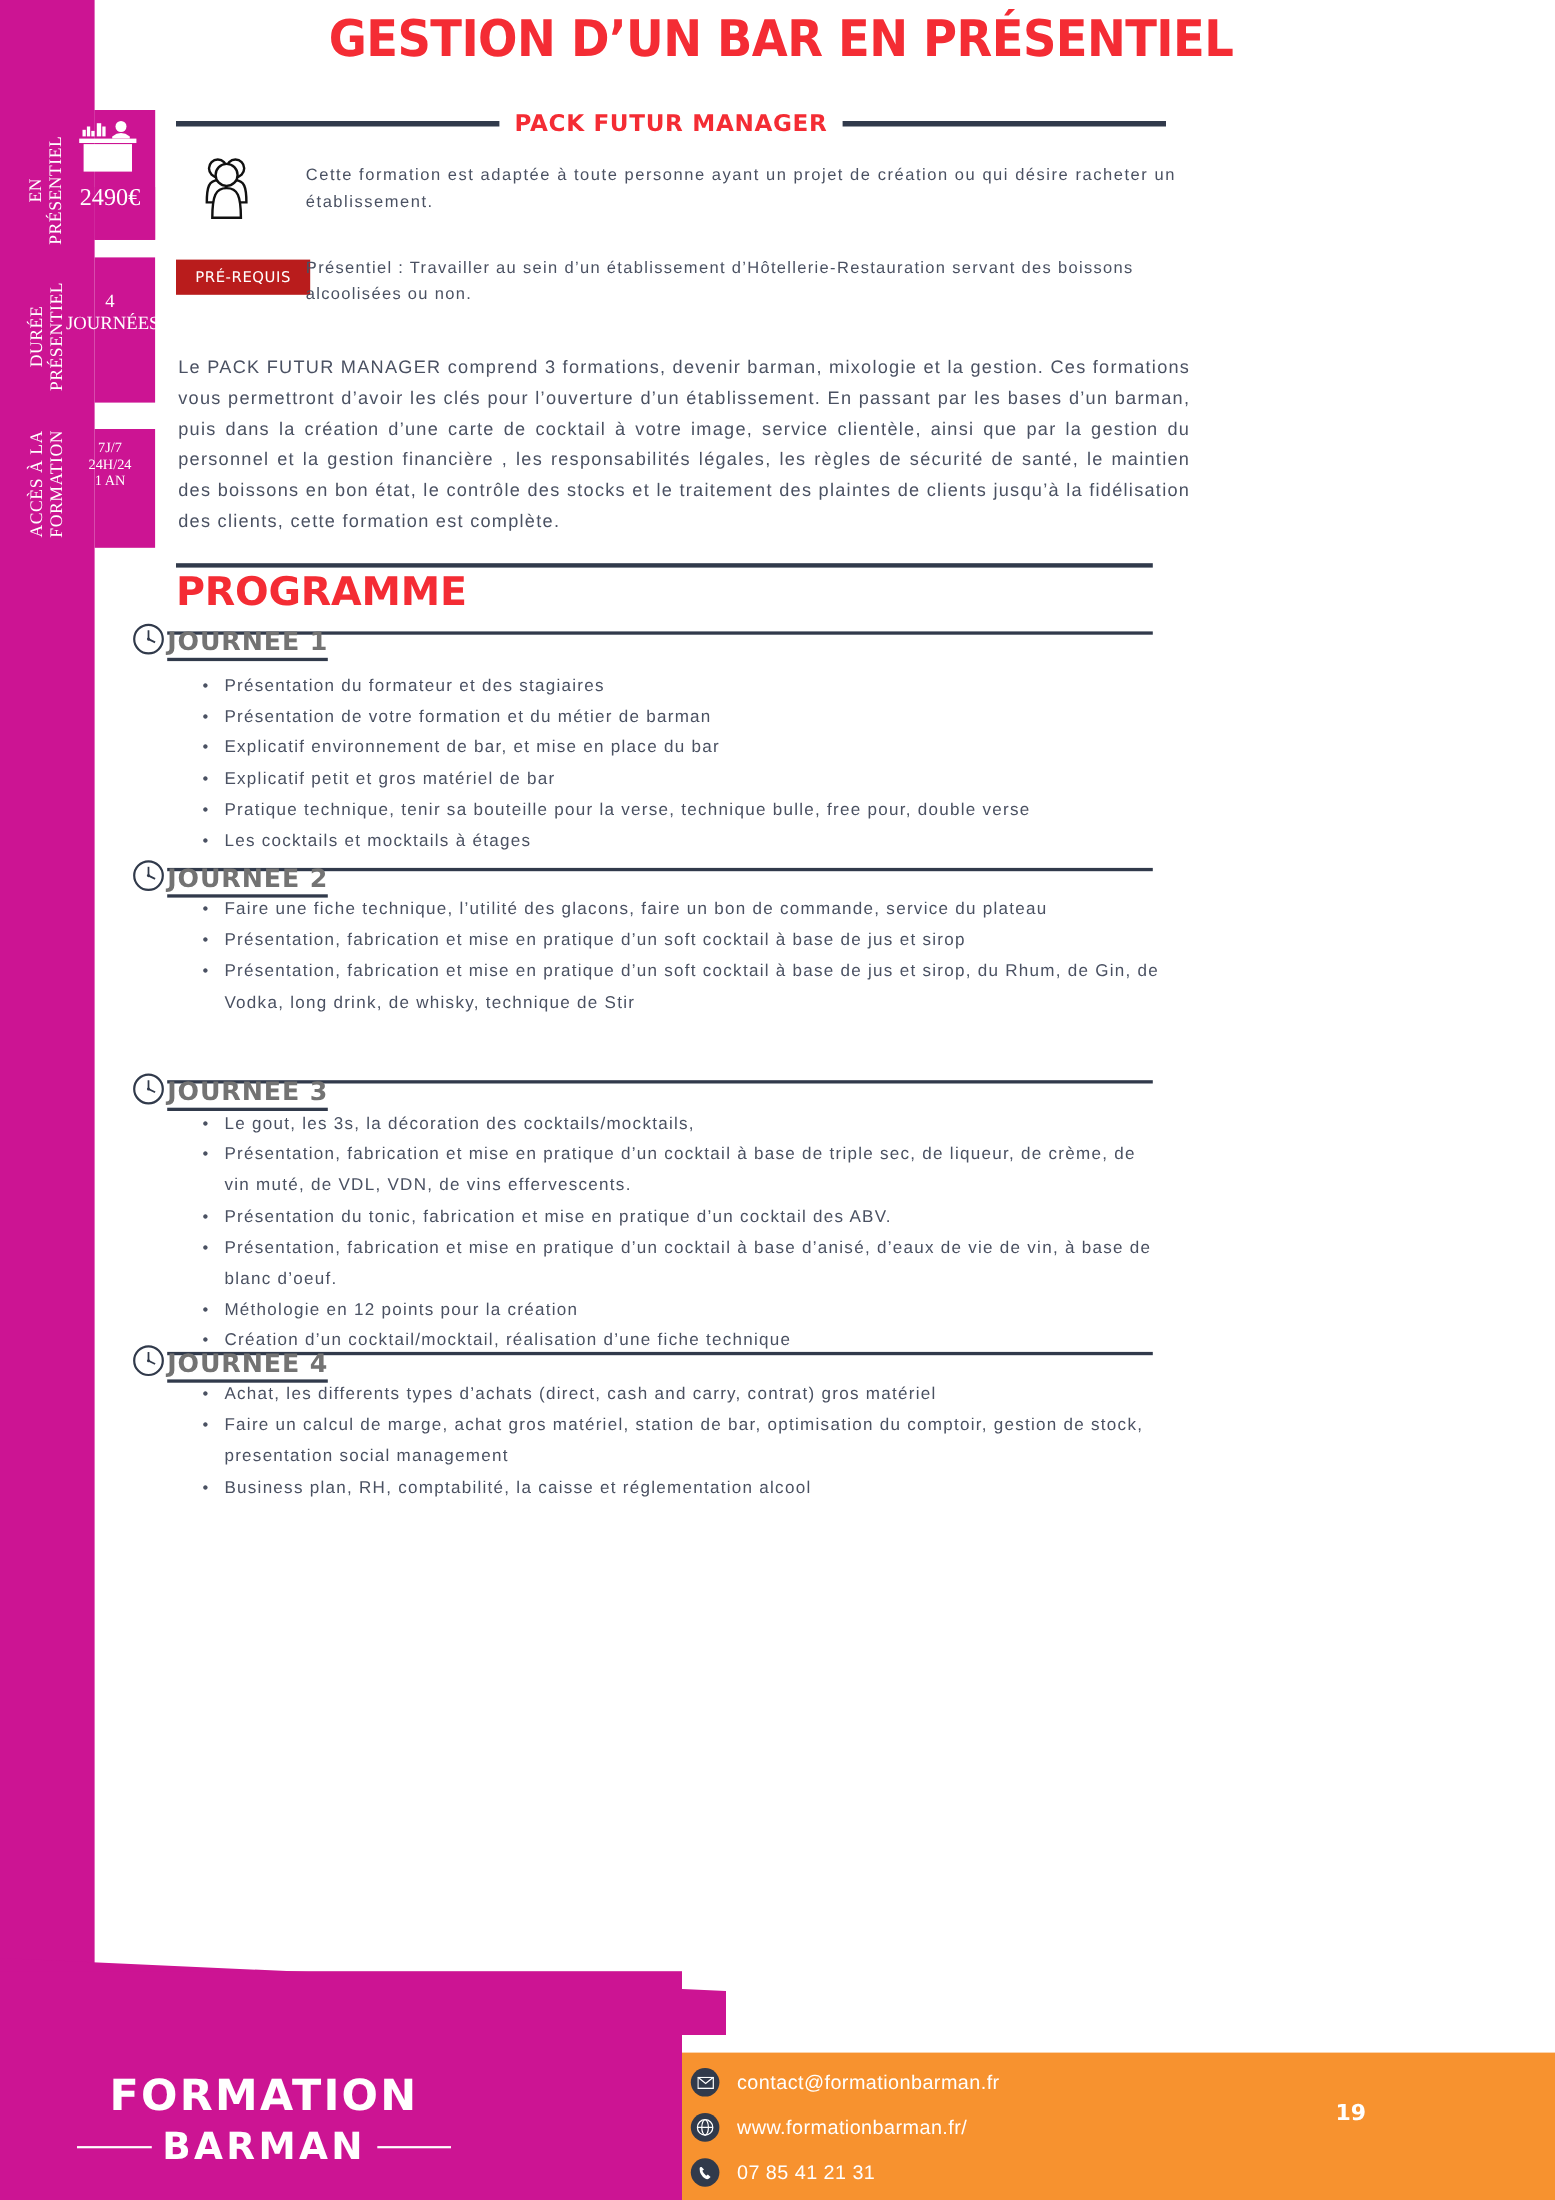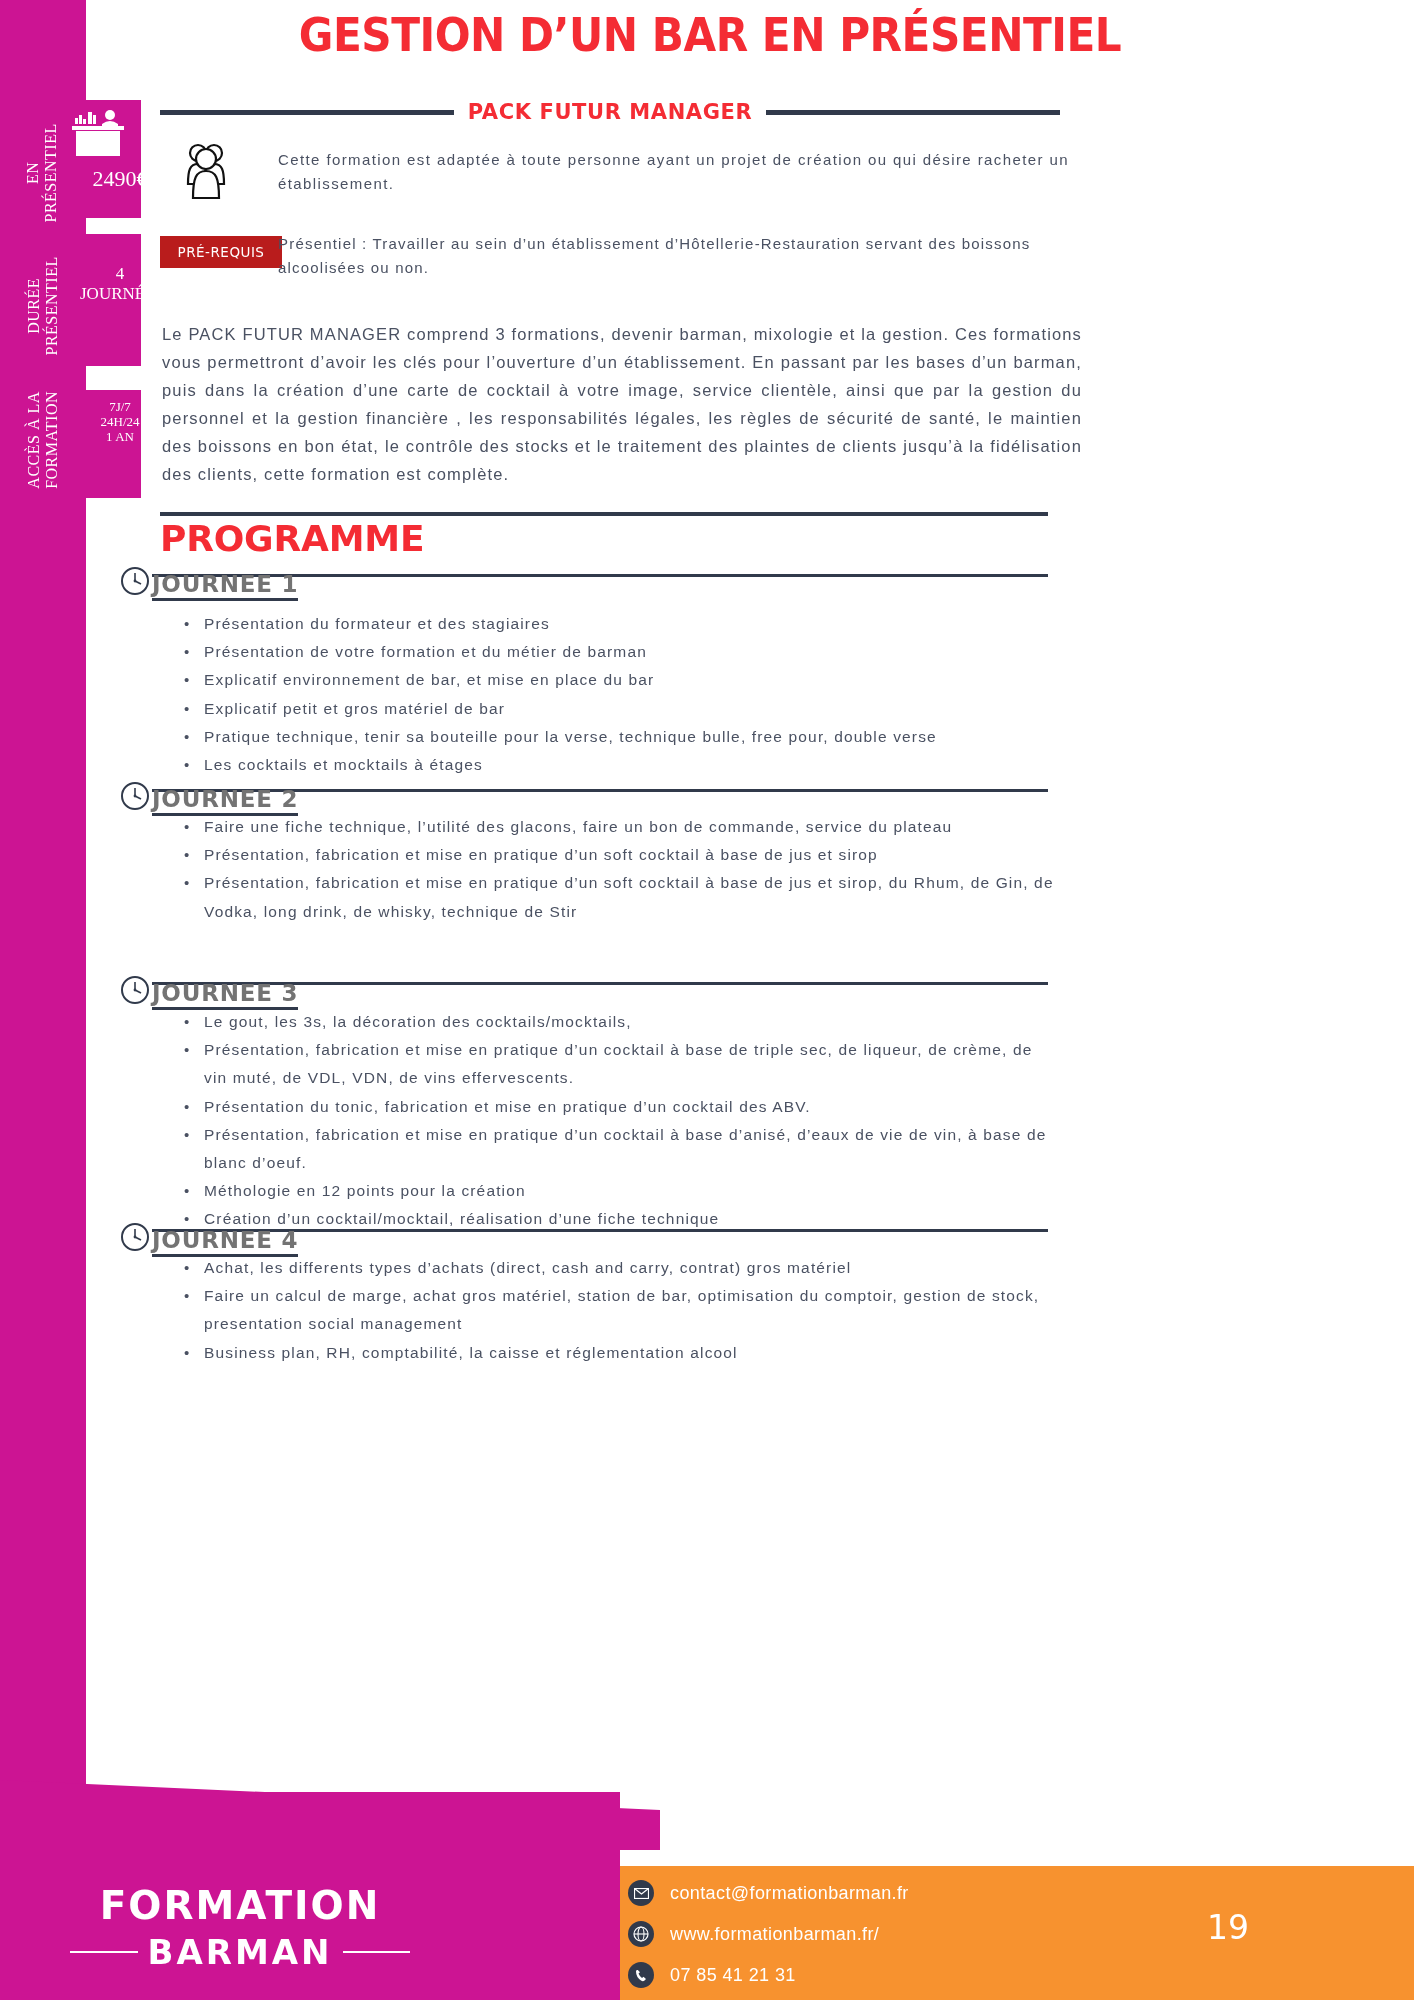--- a/index.html
+++ b/index.html
@@ -37,21 +37,20 @@
     text-align: center;
     line-height: 1.12;
     transform-origin: center center;
   }
   .side-val {
     position: absolute;
     color: #ffffff;
     font-family: "Liberation Serif", serif;
     text-align: center;
     line-height: 1.15;
-    margin-left: 20px;
   }
 
   .pink-ext { position: absolute; background: #cc1493; }
 
   
   .bar-icon { position: absolute; }
 
   .title {
     position: absolute;
     left: 160px; top: 8px;
@@ -249,22 +248,22 @@
     color: #ffffff;
     flex: none;
   }
   .page-num {
     position: absolute;
     left: 1198px; top: 1908px;
     width: 60px;
     text-align: center;
     color: #ffffff;
     font-family: "DejaVu Sans", sans-serif;
-    font-weight: normal;
-    font-size: 33px;
+    font-weight: bold;
+    font-size: 20px;
   }
 </style>
 </head>
 <body>
 
 <div class="page">
 
   <div class="rail"></div>
 
   <div class="pink-ext" style="left:86px;top:100px;width:55px;height:118px;"></div>

